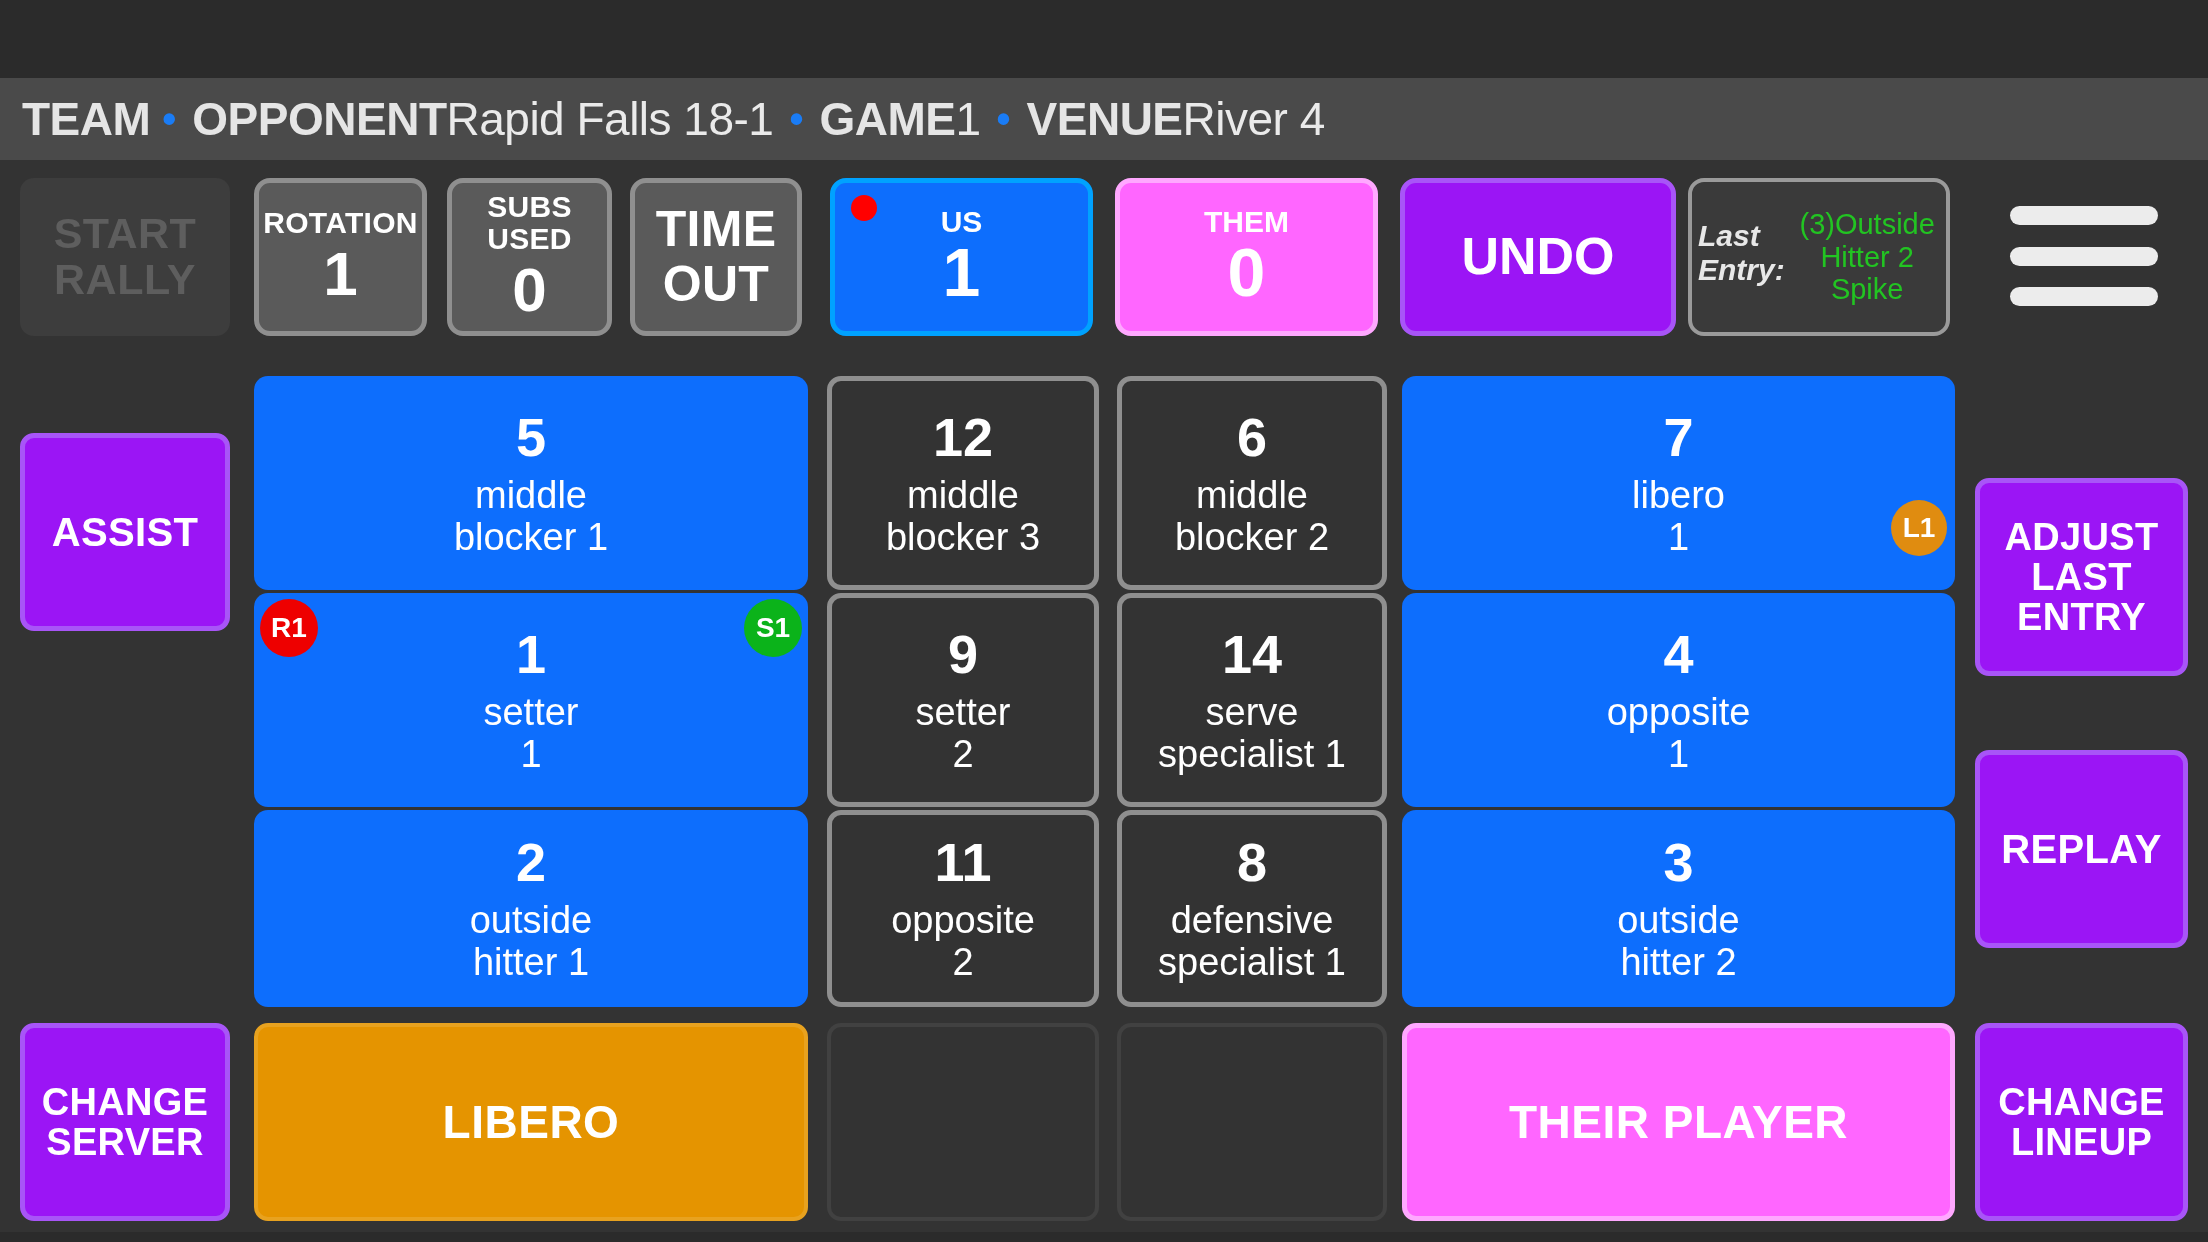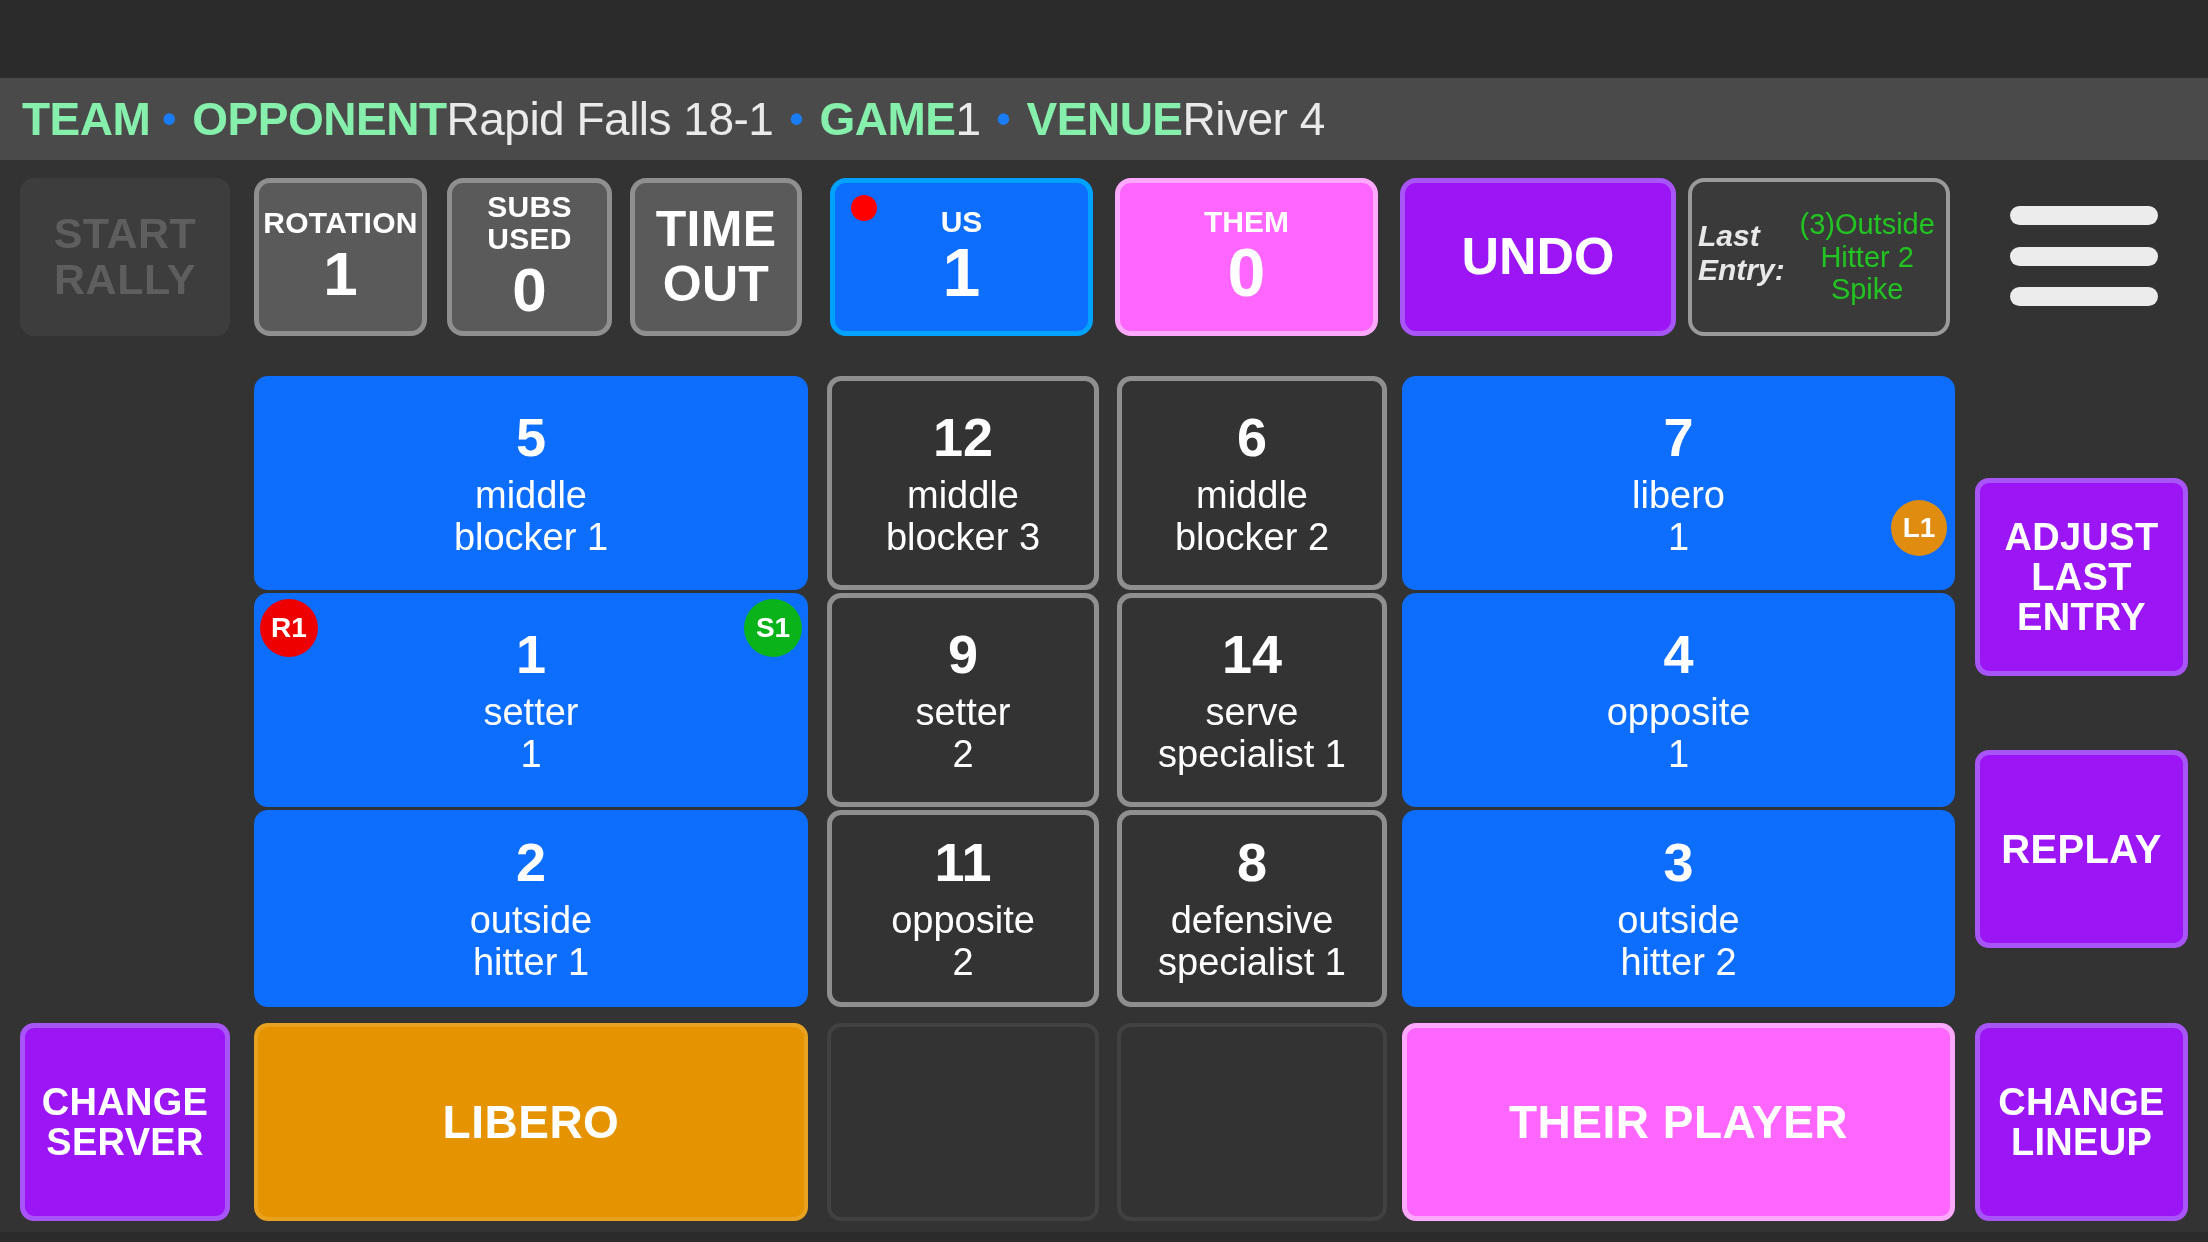--- a/index.html
+++ b/index.html
@@ -19,21 +19,21 @@
 
   
   .header {
     position: absolute; left: 0; top: 78px; width: 2208px; height: 82px;
     background: #4a4a4a;
     display: flex; align-items: center;
     padding-left: 22px;
     white-space: nowrap;
   }
   .hdr-key {
-    color: #86efac; font-size: 46px; font-weight: bold;
+    color: #e5e5e5; font-size: 46px; font-weight: bold;
     letter-spacing: -0.5px;
   }
   .hdr-val {
     color: #eaeaea; font-size: 46px; font-weight: normal;
     letter-spacing: -0.5px; margin-right: 4px;
   }
   .hdr-dot {
     color: #1a7cf5; font-size: 40px; font-weight: bold;
     margin: 0 16px 0 12px;
   }
@@ -243,20 +243,23 @@
     <span class="le-val" style="white-space: pre-line;">(3)Outside Hitter 2
 Spike</span>
   </div>
 
   <div id="menu-btn">
     <span></span>
     <span></span>
     <span></span>
   </div>
 
+  <div class="btn side-btn purple" id="assist-btn">
+    <span>ASSIST</span>
+  </div>
   <div class="btn side-btn purple" id="change-server-btn">
     <span style="white-space: pre-line;">CHANGE
 SERVER</span>
   </div>
 
   <div class="btn side-btn purple" id="adjust-last-btn">
     <span style="white-space: pre-line;">ADJUST
 LAST
 ENTRY</span>
   </div>

